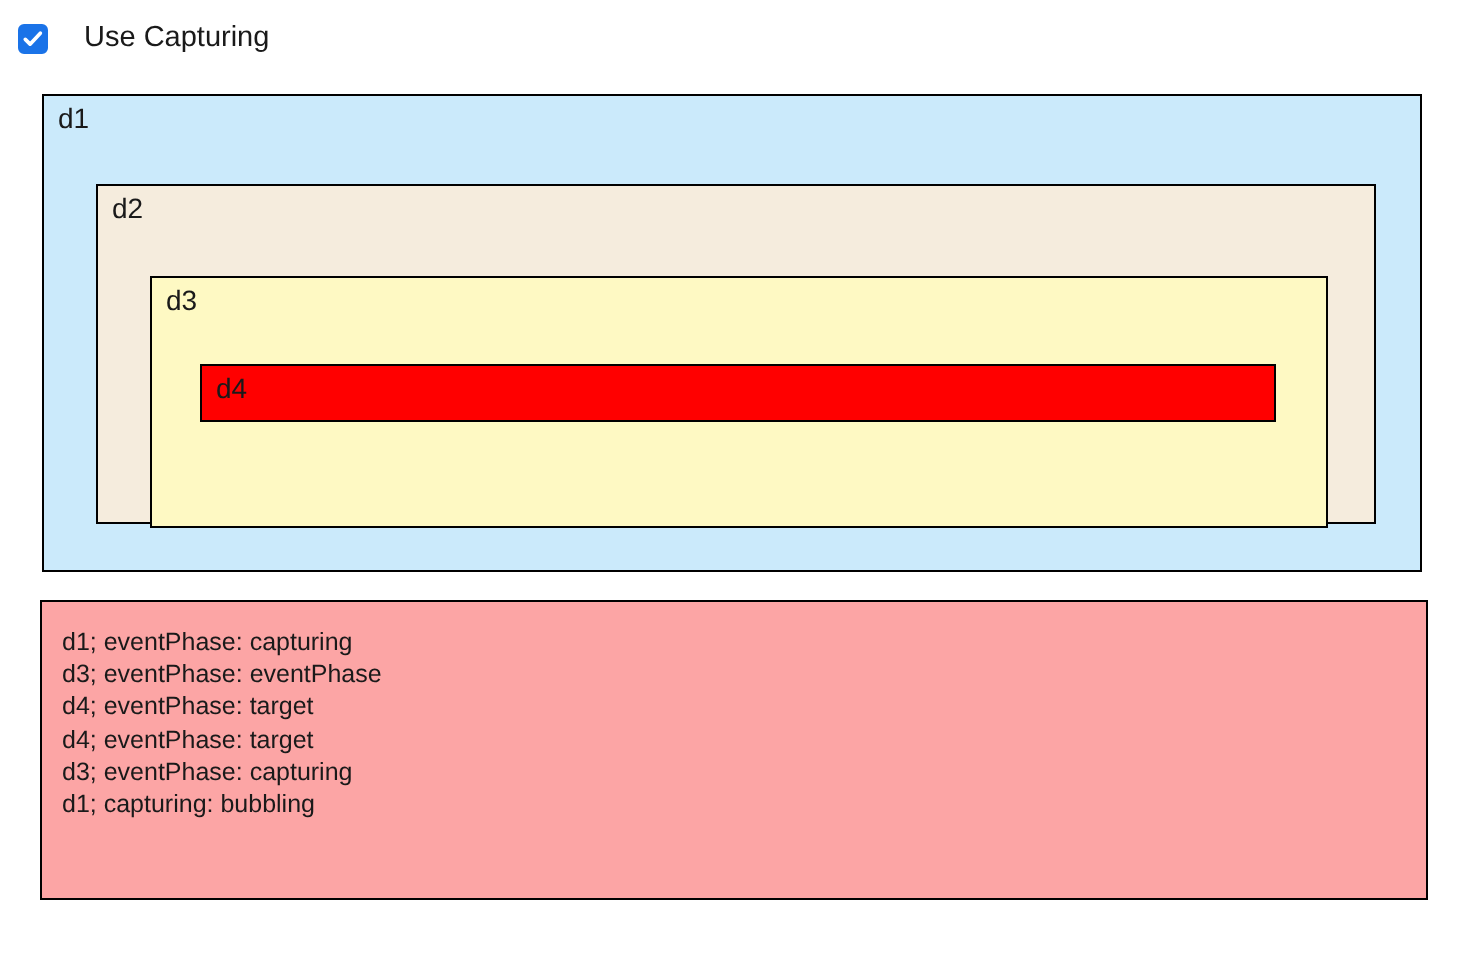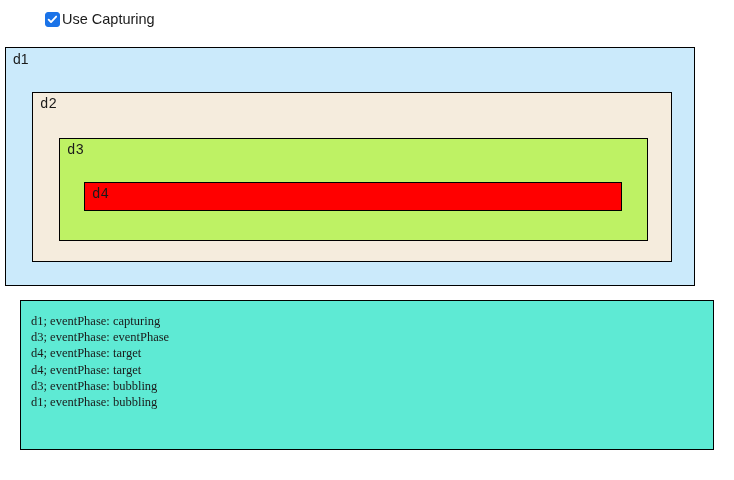--- a/index.html
+++ b/index.html
@@ -21,23 +21,22 @@
     background: #ffffff;
   }
 
   
   .checkbox-row {
     position: absolute;
     left: 9px;
     top: 8px;
     display: flex;
     align-items: center;
-    gap: 2px;
+    gap: 18px;
     height: 22px;
-    margin-left: 36px;
   }
   .checkbox {
     width: 15px;
     height: 15px;
     border-radius: 3px;
     background: #1a73e8;
     border: 1px solid #1a73e8;
     position: relative;
     flex: 0 0 auto;
     cursor: pointer;
@@ -70,61 +69,59 @@
     left: 7px;
     top: 4px;
     font-size: 14px;
     color: #1a1a1a;
     line-height: 1.1;
     white-space: nowrap;
     pointer-events: none;
   }
 
   #box-d1 {
-    left: 5px;
+    left: 21px;
     top: 47px;
     width: 690px;
     height: 239px;
     background: #cbeafb;
   }
   #box-d2 {
     left: 26px;
     top: 44px;
     width: 640px;
     height: 170px;
     background: #f5ecdd;
-    font-family: Liberation Mono, monospace;
   }
   #box-d3 {
     left: 26px;
     top: 45px;
     width: 589px;
-    height: 103px;
-    background: #bef264;
+    height: 126px;
+    background: #fef9c3;
   }
   #box-d4 {
     left: 24px;
     top: 43px;
     width: 538px;
     height: 29px;
     background: #ff0000;
   }
 
   
   .log-panel {
     position: absolute;
     left: 20px;
     top: 300px;
     width: 694px;
     height: 150px;
-    background: #5eead4;
+    background: #fca5a5;
     border: 1px solid #000000;
     padding: 12px 10px 8px 10px;
     overflow: hidden;
-    font-family: Liberation Serif, serif;
   }
   .log-line {
     font-size: 12.5px;
     color: #1a1a1a;
     line-height: 16.2px;
     white-space: nowrap;
   }
 </style>
 </head>
 <body>
@@ -155,17 +152,17 @@
 
       </div>
     </div>
   </div>
 
   <div class="log-panel">
     <div class="log-line">d1; eventPhase: capturing</div>
     <div class="log-line">d3; eventPhase: eventPhase</div>
     <div class="log-line">d4; eventPhase: target</div>
     <div class="log-line">d4; eventPhase: target</div>
-    <div class="log-line">d3; eventPhase: bubbling</div>
-    <div class="log-line">d1; eventPhase: bubbling</div>
+    <div class="log-line">d3; eventPhase: capturing</div>
+    <div class="log-line">d1; capturing: bubbling</div>
   </div>
 
 </div>
 
 </body></html>

